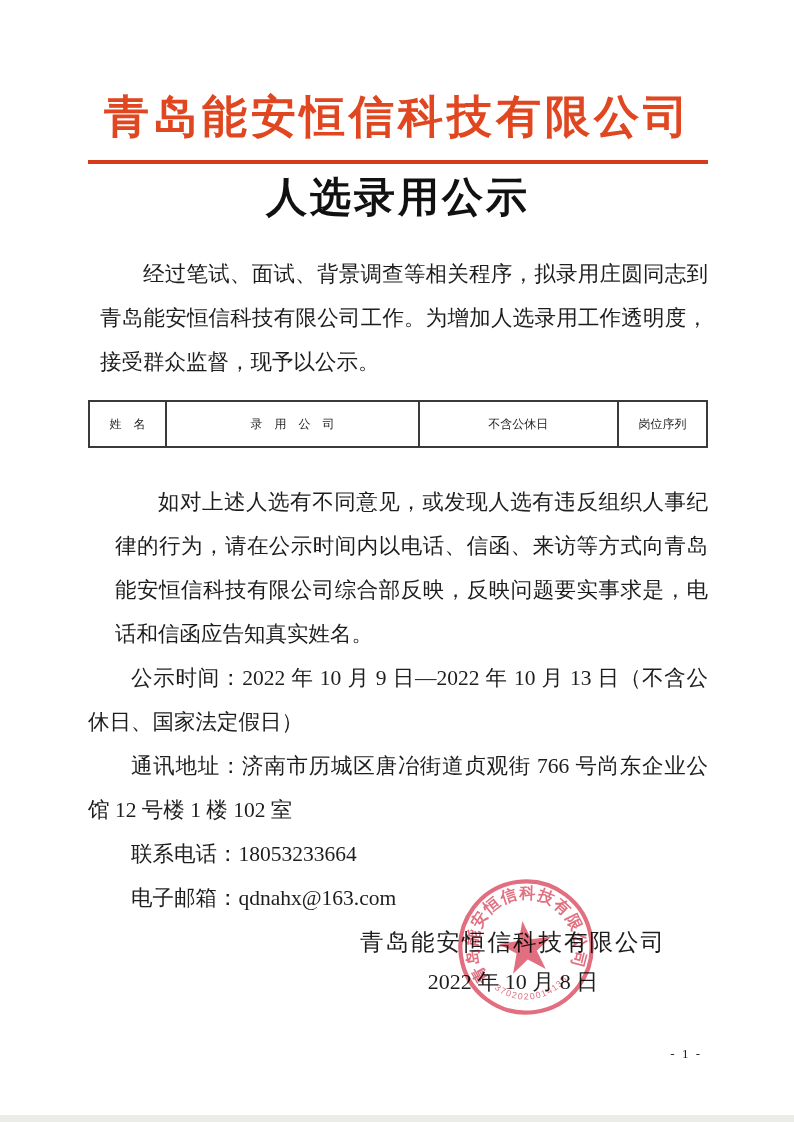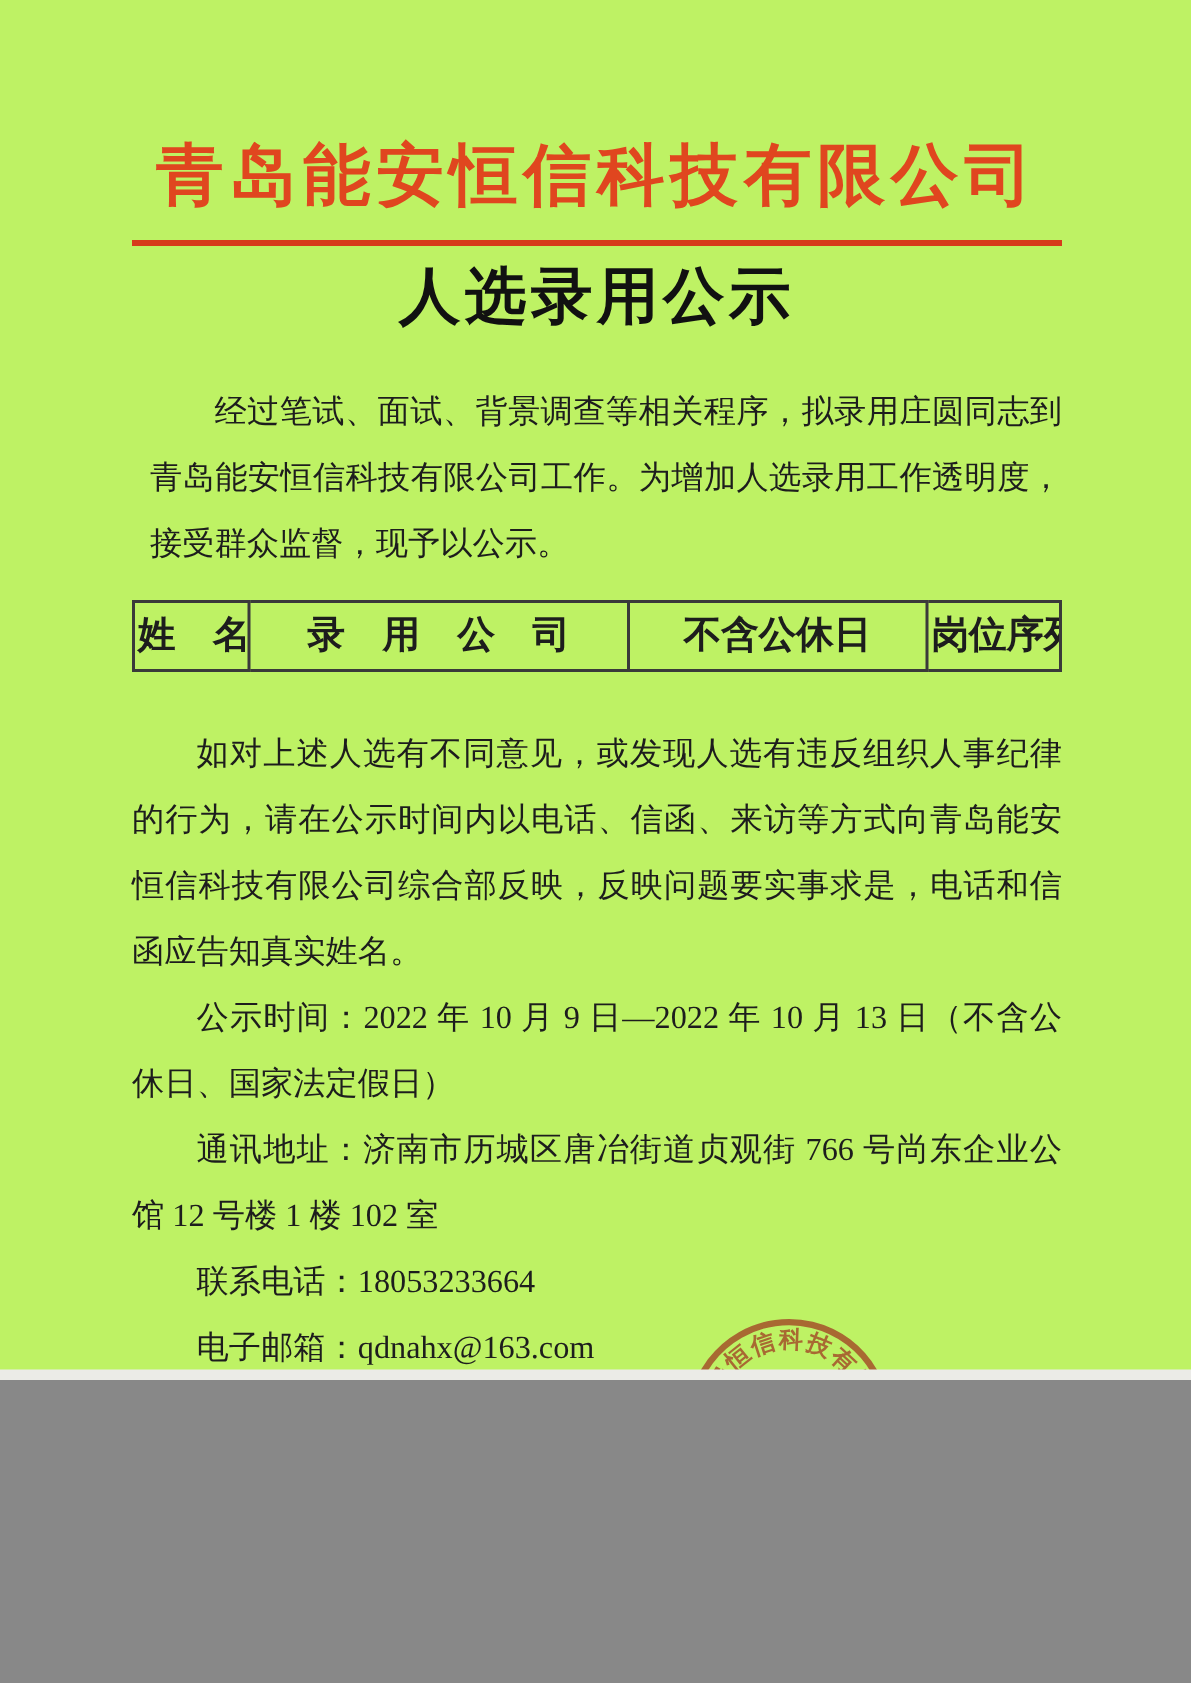--- a/index.html
+++ b/index.html
@@ -1,21 +1,21 @@
 <!DOCTYPE html>
 <html lang="zh"><head>
 <meta charset="utf-8">
 <style>
   html, body { margin: 0; padding: 0; background: #888; }
   .page {
     position: relative;
     width: 794px;
-    height: 920px;
+    height: 1122px;
     margin: 0 auto;
-    background: #bef264;
+    background: #ffffff;
     overflow: hidden;
     font-family: "Liberation Serif", "DejaVu Serif", serif;
     color: #1d1d1d;
   }
   .page::after { 
     content: "";
     position: absolute;
     left: 0; right: 0; bottom: 0;
     height: 7px;
     background: #ebebe7;
@@ -49,34 +49,34 @@
     letter-spacing: 3px;
     line-height: 42px;
   }
   .body-text {
     font-size: 21.5px;
     line-height: 44px;
     text-align: justify;
   }
   .para { margin: 0; text-indent: 2em; }
   .para-intro { margin-top: 34px; margin-left: 12px; }
-  .para-objection { margin-top: 32px; }
+  .para-objection { margin-top: 32px; margin-left: 27px; }
   table.roster {
     width: 100%;
     border-collapse: collapse;
     margin-top: 16px;
     table-layout: fixed;
   }
   table.roster th, table.roster td {
     border: 2px solid #3a3a3a;
     height: 38px;
     text-align: center;
     vertical-align: middle;
-    font-size: 25px;
-    font-weight: bold;
+    font-size: 12px;
+    font-weight: normal;
     padding: 0 2px;
     white-space: nowrap;
     overflow: hidden;
   }
   .col-name   { width: 12%; }
   .col-co     { width: 41.5%; }
   .col-dept   { width: 32.5%; }
   .col-series { width: 14%; }
 
   .signoff-wrap {

